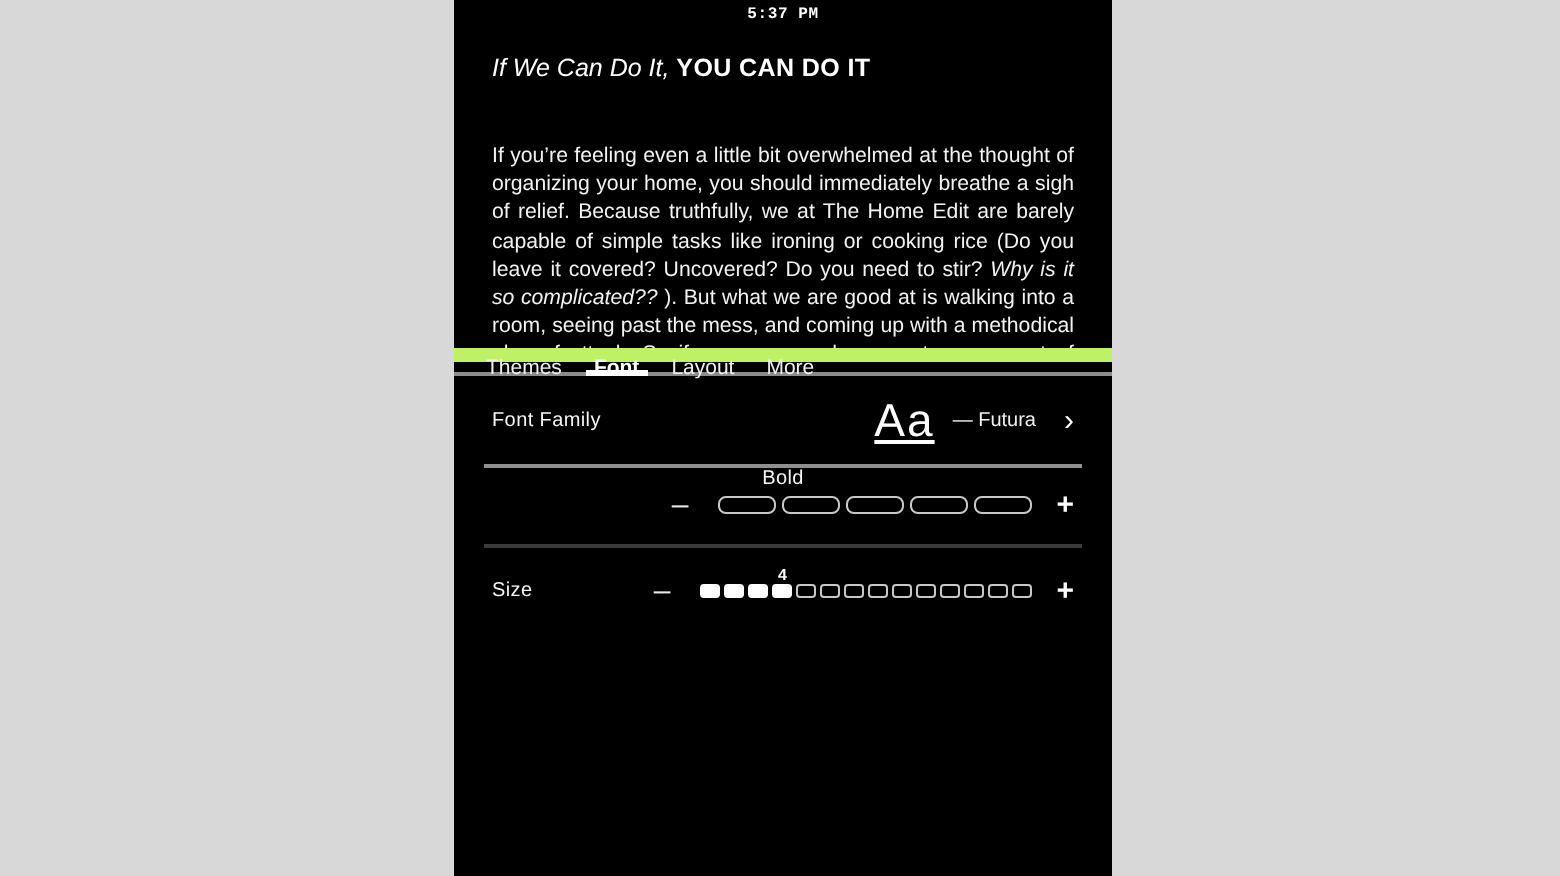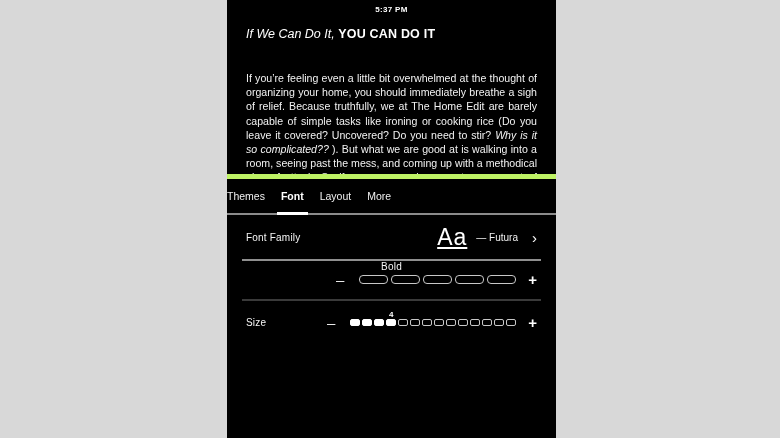--- a/index.html
+++ b/index.html
@@ -6,35 +6,35 @@
   body{
     width:780px;height:438px;
     background:#d8d8d8;
     position:relative;overflow:hidden;
     font-family:"Liberation Sans", sans-serif;
   }
   .panel{
     position:absolute;left:227px;top:0;width:329px;height:438px;
     background:#000;color:#f5f5f5;box-sizing:border-box;
   }
-  .statusbar{height:14px;display:flex;align-items:flex-end;justify-content:center;}
+  .statusbar{height:14px;display:flex;align-items:center;justify-content:center;font-family:Liberation Mono, monospace;}
   .status-time{font-size:8px;font-weight:bold;letter-spacing:.3px;color:#fff;}
   .reader{height:160px;overflow:hidden;padding:0 19px;box-sizing:border-box;}
   .book-title{font-size:12.5px;margin-top:13px;color:#fff;white-space:nowrap;}
   .title-italic{font-style:italic;}
   .title-bold{font-weight:bold;letter-spacing:.2px;}
   .paragraph{
     margin-top:30px;font-size:10.6px;line-height:14.2px;
     text-align:justify;color:#f2f2f2;
   }
   .para-italic{font-style:italic;}
   .tabbar{
-    height:41px;box-sizing:border-box;
-    border-top:5px solid #bef264;border-bottom:2px solid #8b8b8b;
-    display:flex;align-items:center;
+    height:14px;box-sizing:border-box;
+    border-top:7px solid #bef264;border-bottom:2px solid #8b8b8b;
+    display:flex;align-items:center;padding-left:16px;
     background:#000;
   }
   .tab{
     position:relative;height:100%;display:flex;align-items:center;
     font-size:10.5px;margin-right:16px;color:#f0f0f0;cursor:pointer;
   }
   .tab.active{font-weight:bold;color:#fff;}
   .tab.active::after{
     content:"";position:absolute;left:-4px;right:-4px;bottom:-2px;
     height:3px;background:#fff;

